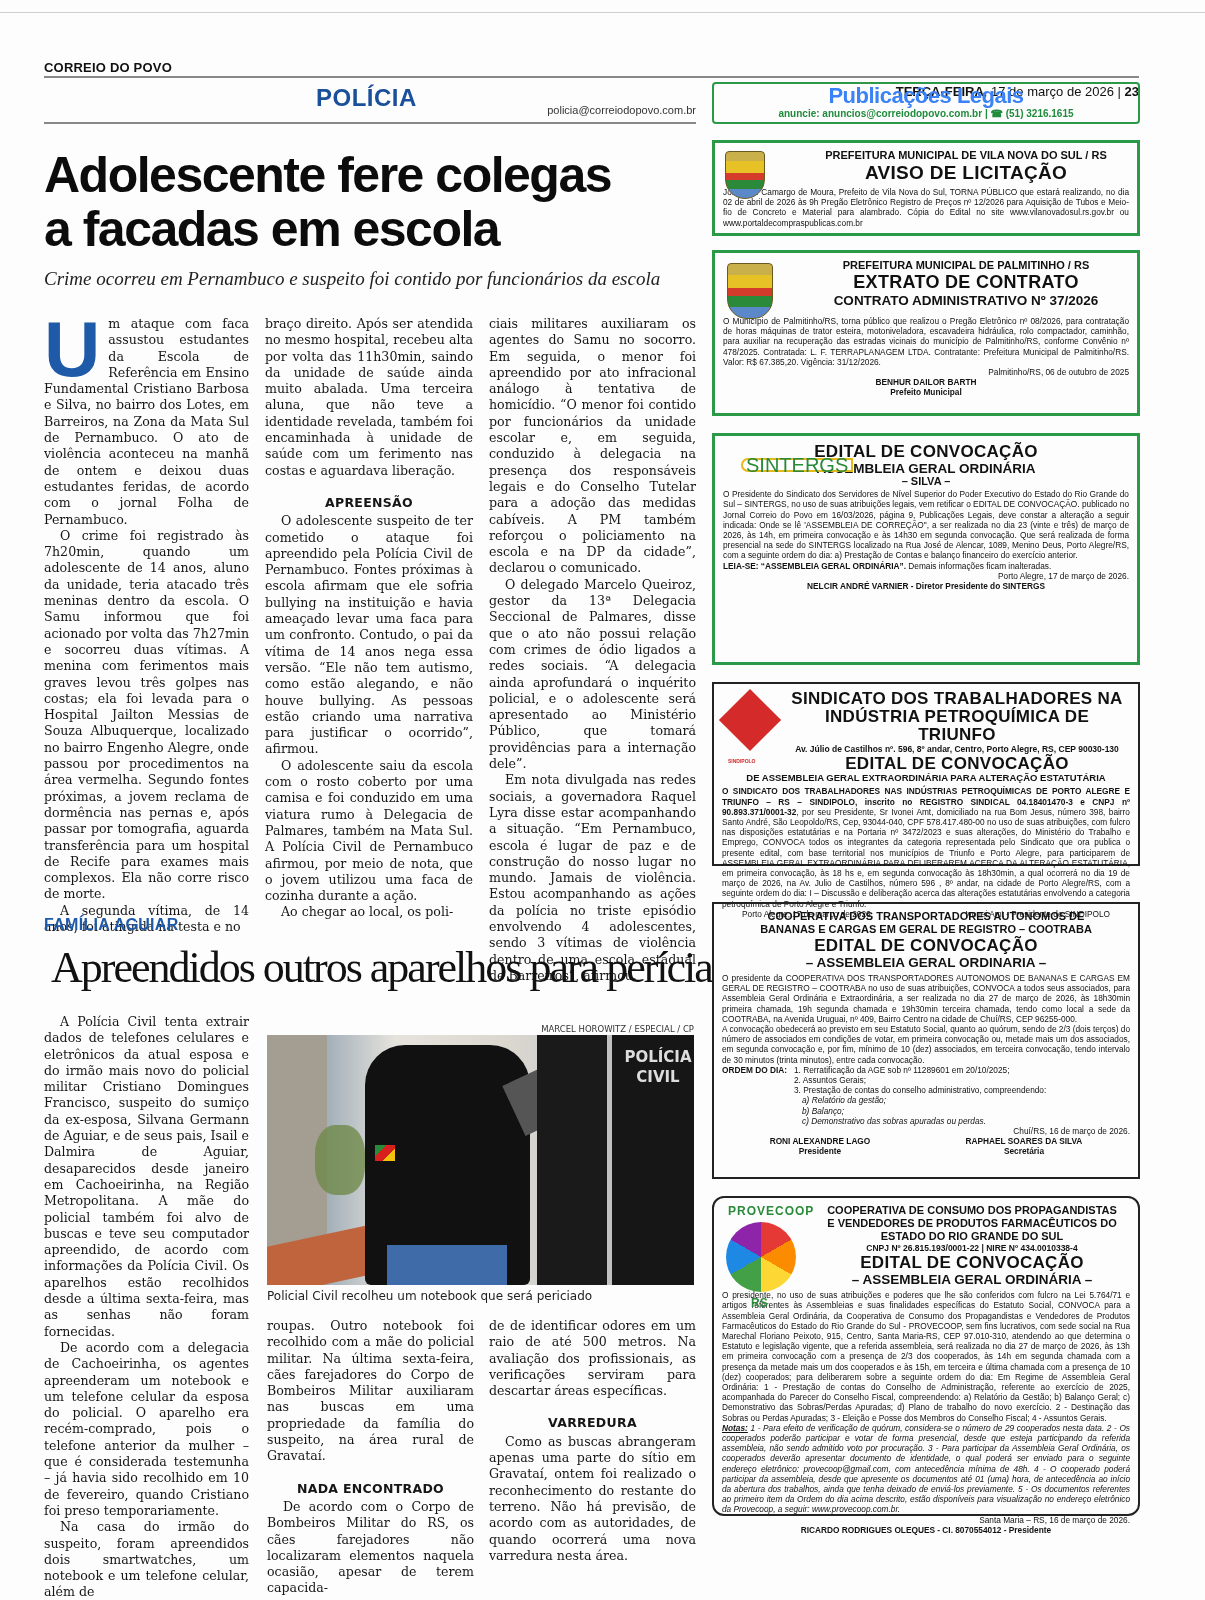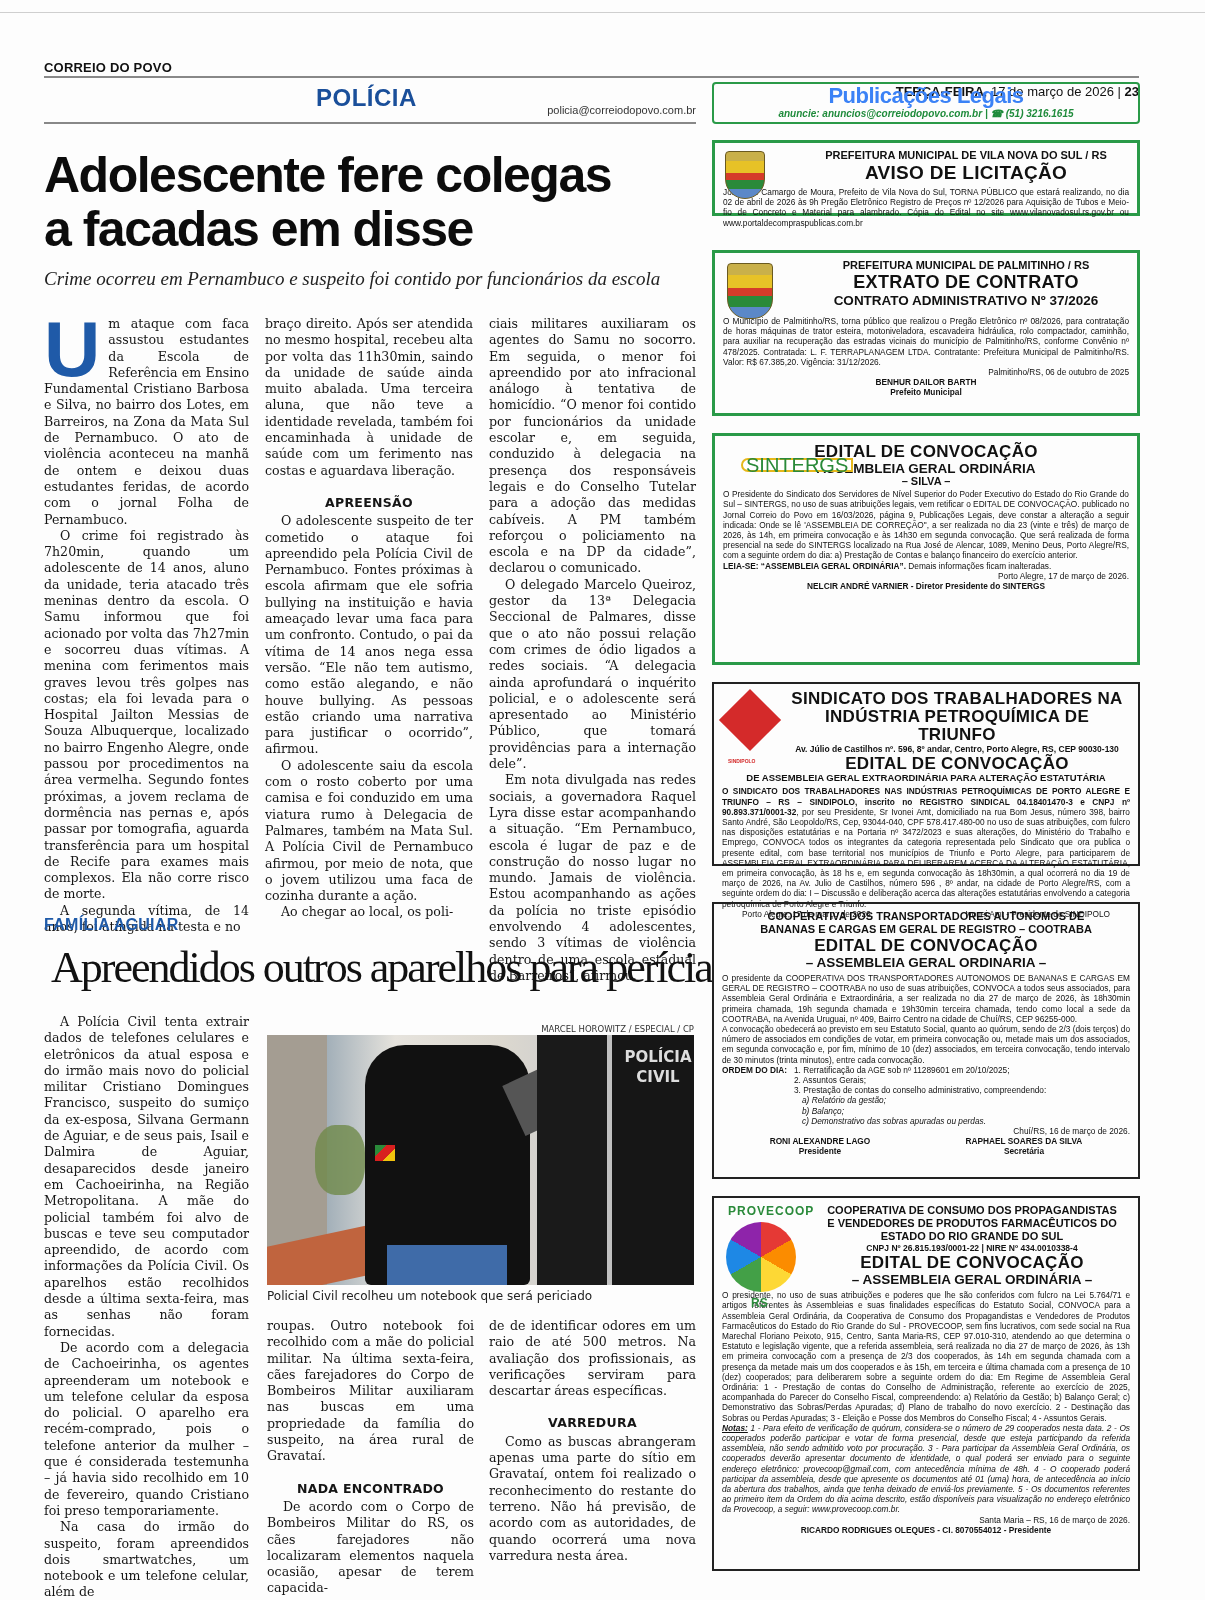--- a/index.html
+++ b/index.html
@@ -13,21 +13,21 @@
   .mast-right { position: absolute; right: 0; top: 0; font-family: "Liberation Sans", sans-serif; font-size: 13px; margin-top: 24px; }
   .mast-right b { font-weight: bold; }
 
   
   .section { position: absolute; left: 44px; top: 84px; width: 652px; height: 40px; border-bottom: 2px solid #888; }
   .section-title { position: absolute; left: 272px; top: 0; font-family: "Liberation Sans", sans-serif; font-weight: bold; font-size: 24px; color: #1a4f9a; letter-spacing: 0.5px; }
   .section-email { position: absolute; right: 0; top: 20px; font-family: "Liberation Sans", sans-serif; font-size: 11px; color: #333; }
 
   .publegais { position: absolute; left: 712px; top: 82px; width: 428px; height: 42px; border: 2px solid #2a9a48; border-radius: 4px; text-align: center; }
   .publegais .pt { font-family: "Liberation Sans", sans-serif; font-weight: bold; font-size: 22px; color: #3b82f6; line-height: 24px; letter-spacing: -0.5px; }
-  .publegais .ps { font-family: "Liberation Sans", sans-serif; font-size: 10px; color: #1f8b3b; font-weight: bold; font-style: italic; }
+  .publegais .ps { font-family: "Liberation Sans", sans-serif; font-size: 10px; color: #1f8b3b; font-weight: bold; }
 
   
   .headline { position: absolute; left: 44px; top: 148px; width: 660px; font-family: "Liberation Sans", sans-serif; font-weight: bold; font-size: 50px; line-height: 54px; letter-spacing: -1.5px; color: #0c0c0c; }
   .subhead { position: absolute; left: 44px; top: 268px; width: 660px; font-family: "Liberation Serif", serif; font-style: italic; font-size: 19px; color: #222; }
 
   
   .col { position: absolute; font-family: "DejaVu Serif", serif; font-size: 12.6px; line-height: 16.3px; text-align: justify; hyphens: auto; color: #161616; }
   .col p { text-indent: 16px; }
   .col p.noind { text-indent: 0; }
   .col h4 { font-family: "DejaVu Sans", sans-serif; font-weight: bold; font-size: 12.5px; text-align: center; margin: 16px 0 2px; letter-spacing: 0.3px; }
@@ -65,26 +65,26 @@
   .ad .big { font-weight: bold; text-align: center; font-size: 17px; line-height: 19px; letter-spacing: 0.3px; }
   .ad .mid { font-weight: bold; text-align: center; font-size: 13.5px; line-height: 15px; }
   .ad .small-c { font-weight: bold; text-align: center; font-size: 8.5px; }
   .ad .body { text-align: justify; margin-top: 3px; }
   .ad .right { text-align: right; }
   .ad .center { text-align: center; }
   .ad .sig { font-weight: bold; text-align: center; }
   .ad .logo { position: absolute; }
   .ad .withlogo { margin-left: 80px; }
 
-  .ad1 { top: 140px; height: 76px; }
+  .ad1 { top: 140px; height: 96px; }
   .ad2 { top: 250px; height: 166px; }
   .ad3 { top: 433px; height: 232px; }
   .ad4 { top: 682px; height: 184px; }
   .ad5 { top: 902px; height: 277px; }
-  .ad6 { top: 1196px; height: 375px; }
+  .ad6 { top: 1196px; height: 320px; border-radius: 12px; }
 
   .crest { width: 40px; height: 48px; border-radius: 4px 4px 20px 20px; background: linear-gradient(180deg,#c9b04a 0 20%, #e7c227 20% 45%, #d53b2a 45% 60%, #2a8a3a 60% 80%, #5b88c8 80%); border: 1px solid #6a5a20; }
   .sintergs { width: 120px; height: 50px; }
   .sintergs .s { position:absolute; left:18px; top:12px; font-family:"Liberation Sans",sans-serif; font-size:20px; color:#2a8a3a; border:2px solid #e6b81a; border-radius:20px 0 0 20px; padding:0 3px; background:#fff; }
   .sindipolo { width: 44px; height: 44px; background: #d42a2a; transform: rotate(45deg); margin: 8px; }
   .sindipolo-lbl { position:absolute; left: 8px; top: 66px; font-size: 5px; color:#d42a2a; font-weight:bold; }
   .provecoop { width: 70px; height: 70px; border-radius: 50%; background: conic-gradient(#e53935 0 60deg,#fb8c00 60deg 120deg,#fdd835 120deg 180deg,#43a047 180deg 240deg,#1e88e5 240deg 300deg,#8e24aa 300deg 360deg); }
   .provecoop-txt { position:absolute; left:2px; top:-8px; font-weight:bold; color:#2a8a3a; font-size:12px; letter-spacing:1px; }
   .provecoop-rs { position:absolute; left:25px; top:84px; font-weight:bold; color:#2a8a3a; font-size:12px; }
   u { text-decoration: underline; }
@@ -106,21 +106,21 @@
   <span class="section-email">policia@correiodopovo.com.br</span>
 </div>
 
 <div class="publegais">
   <div class="pt">Publicações Legais</div>
   <div class="ps">anuncie: anuncios@correiodopovo.com.br | ☎ (51) 3216.1615</div>
 </div>
 
 <div class="headline">
   <div>Adolescente fere colegas</div>
-  <div>a facadas em disse</div>
+  <div>a facadas em escola</div>
 </div>
 <div class="subhead">Crime ocorreu em Pernambuco e suspeito foi contido por funcionários da escola</div>
 
 <div class="col col1">
   <span class="dropcap">U</span>
   <p class="noind">m ataque com faca assustou estudantes da Escola de Referência em Ensino Fundamental Cristiano Barbosa e Silva, no bairro dos Lotes, em Barreiros, na Zona da Mata Sul de Pernambuco. O ato de violência aconteceu na manhã de ontem e deixou duas estudantes feridas, de acordo com o jornal Folha de Pernambuco.</p>
   <p>O crime foi registrado às 7h20min, quando um adolescente de 14 anos, aluno da unidade, teria atacado três meninas dentro da escola. O Samu informou que foi acionado por volta das 7h27min e socorreu duas vítimas. A menina com ferimentos mais graves levou três golpes nas costas; ela foi levada para o Hospital Jailton Messias de Souza Albuquerque, localizado no bairro Engenho Alegre, onde passou por procedimentos na área vermelha. Segundo fontes próximas, a jovem reclama de dormência nas pernas e, após passar por tomografia, aguarda transferência para um hospital de Recife para exames mais complexos. Ela não corre risco de morte.</p>
   <p>A segunda vítima, de 14 anos, foi atingida na testa e no</p>
 </div>
 

